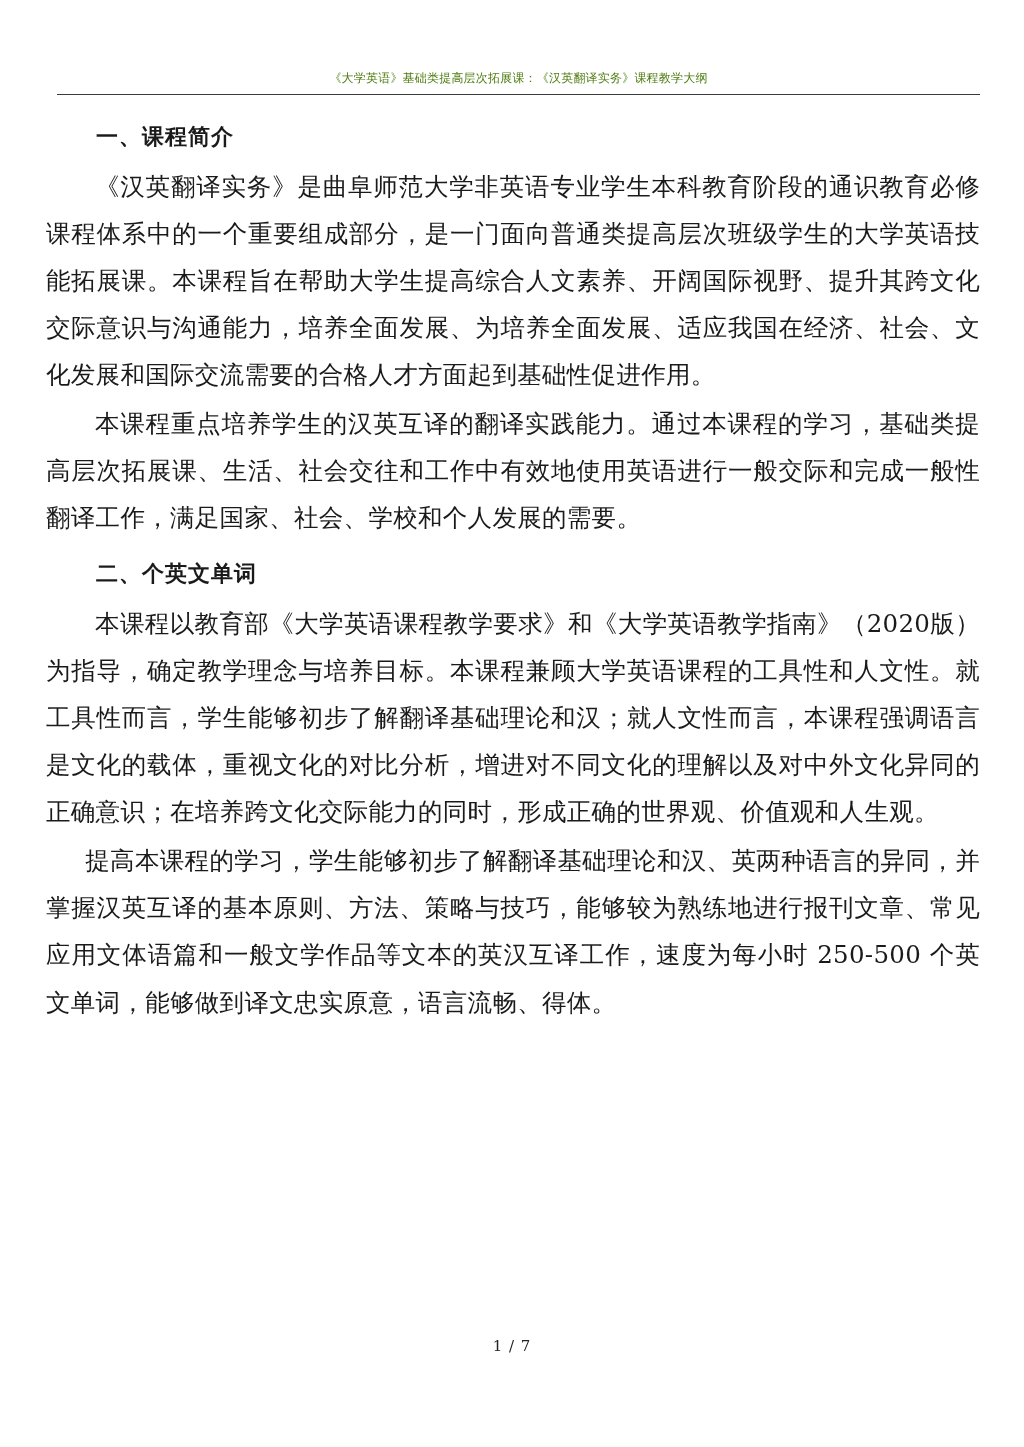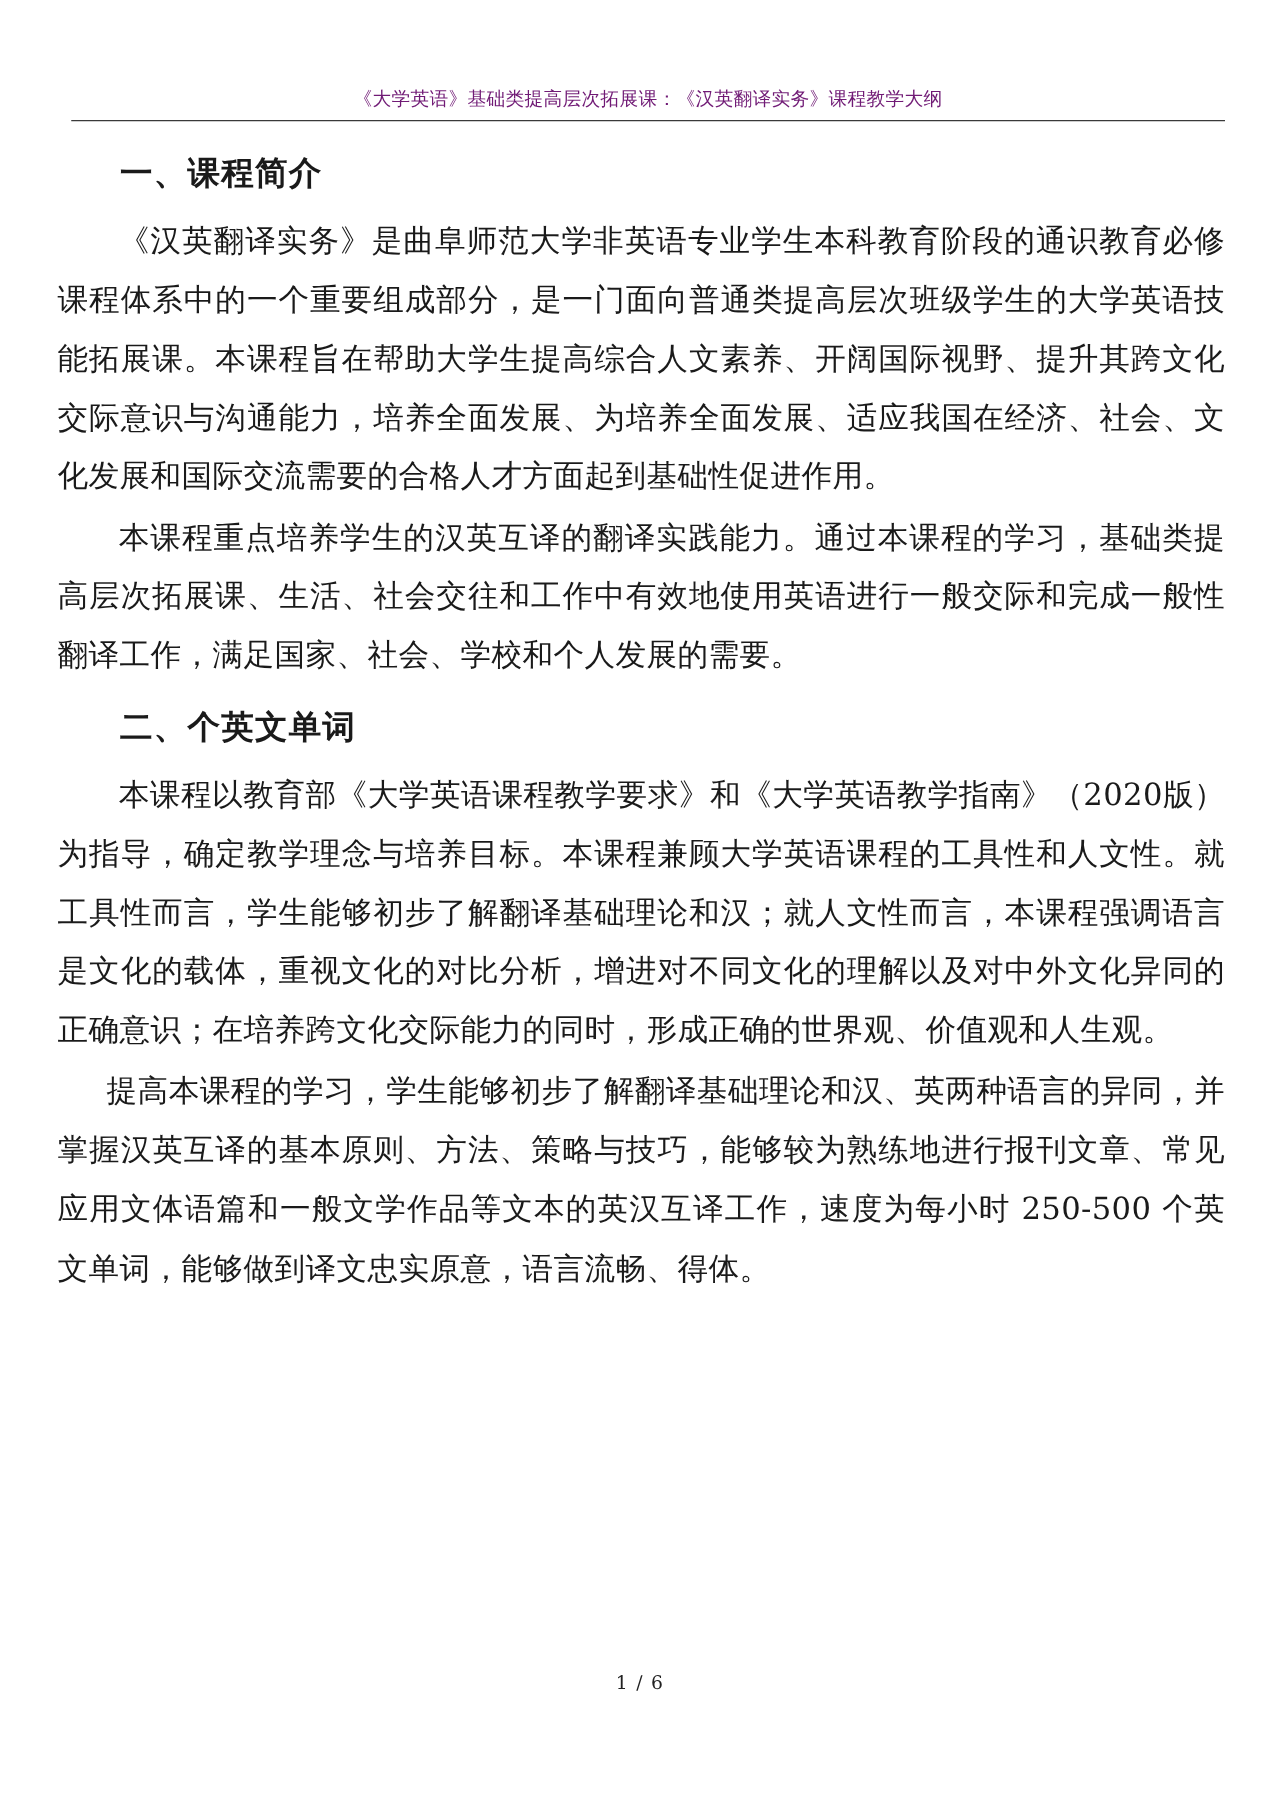--- a/index.html
+++ b/index.html
@@ -22,35 +22,35 @@
     box-sizing: border-box;
     padding: 0;
     background: #fff;
   }
   .header {
     position: absolute;
     top: 70px;
     left: 57px;
     right: 44px;
     text-align: center;
-    font-size: 15px;
+    font-size: 12px;
     letter-spacing: 0.2px;
-    color: #701a75;
+    color: #4d7c0f;
     padding-bottom: 7px;
     border-bottom: 1.4px solid #3a3a3a;
   }
   .content {
     position: absolute;
     top: 104px;
     left: 44px;
     right: 44px;
     bottom: 150px;
   }
   h2.section-heading {
-    font-size: 26px;
+    font-size: 22px;
     font-weight: bold;
     margin: 16px 0 10px 0;
     padding-left: 52px;
     letter-spacing: 1px;
     line-height: 1.5;
   }
   p.body-para {
     font-size: 24.5px;
     line-height: 1.92;
     margin: 0 0 2px 2px;
@@ -89,15 +89,15 @@
     <p class="body-para">本课程重点培养学生的汉英互译的翻译实践能力。通过本课程的学习，基础类提高层次拓展课、生活、社会交往和工作中有效地使用英语进行一般交际和完成一般性翻译工作，满足国家、社会、学校和个人发展的需要。</p>
 
     <h2 class="section-heading">二、个英文单词</h2>
 
     <p class="body-para">本课程以教育部《大学英语课程教学要求》和《大学英语教学指南》（2020版）为指导，确定教学理念与培养目标。本课程兼顾大学英语课程的工具性和人文性。就工具性而言，学生能够初步了解翻译基础理论和汉；就人文性而言，本课程强调语言是文化的载体，重视文化的对比分析，增进对不同文化的理解以及对中外文化异同的正确意识；在培养跨文化交际能力的同时，形成正确的世界观、价值观和人生观。</p>
 
     <p class="body-para indent-small">提高本课程的学习，学生能够初步了解翻译基础理论和汉、英两种语言的异同，并掌握汉英互译的基本原则、方法、策略与技巧，能够较为熟练地进行报刊文章、常见应用文体语篇和一般文学作品等文本的英汉互译工作，速度为每小时 250-500 个英文单词，能够做到译文忠实原意，语言流畅、得体。</p>
 
   </div>
 
-  <div class="footer">1 / 6</div>
+  <div class="footer">1 / 7</div>
 
 </div>
 
 </body></html>

